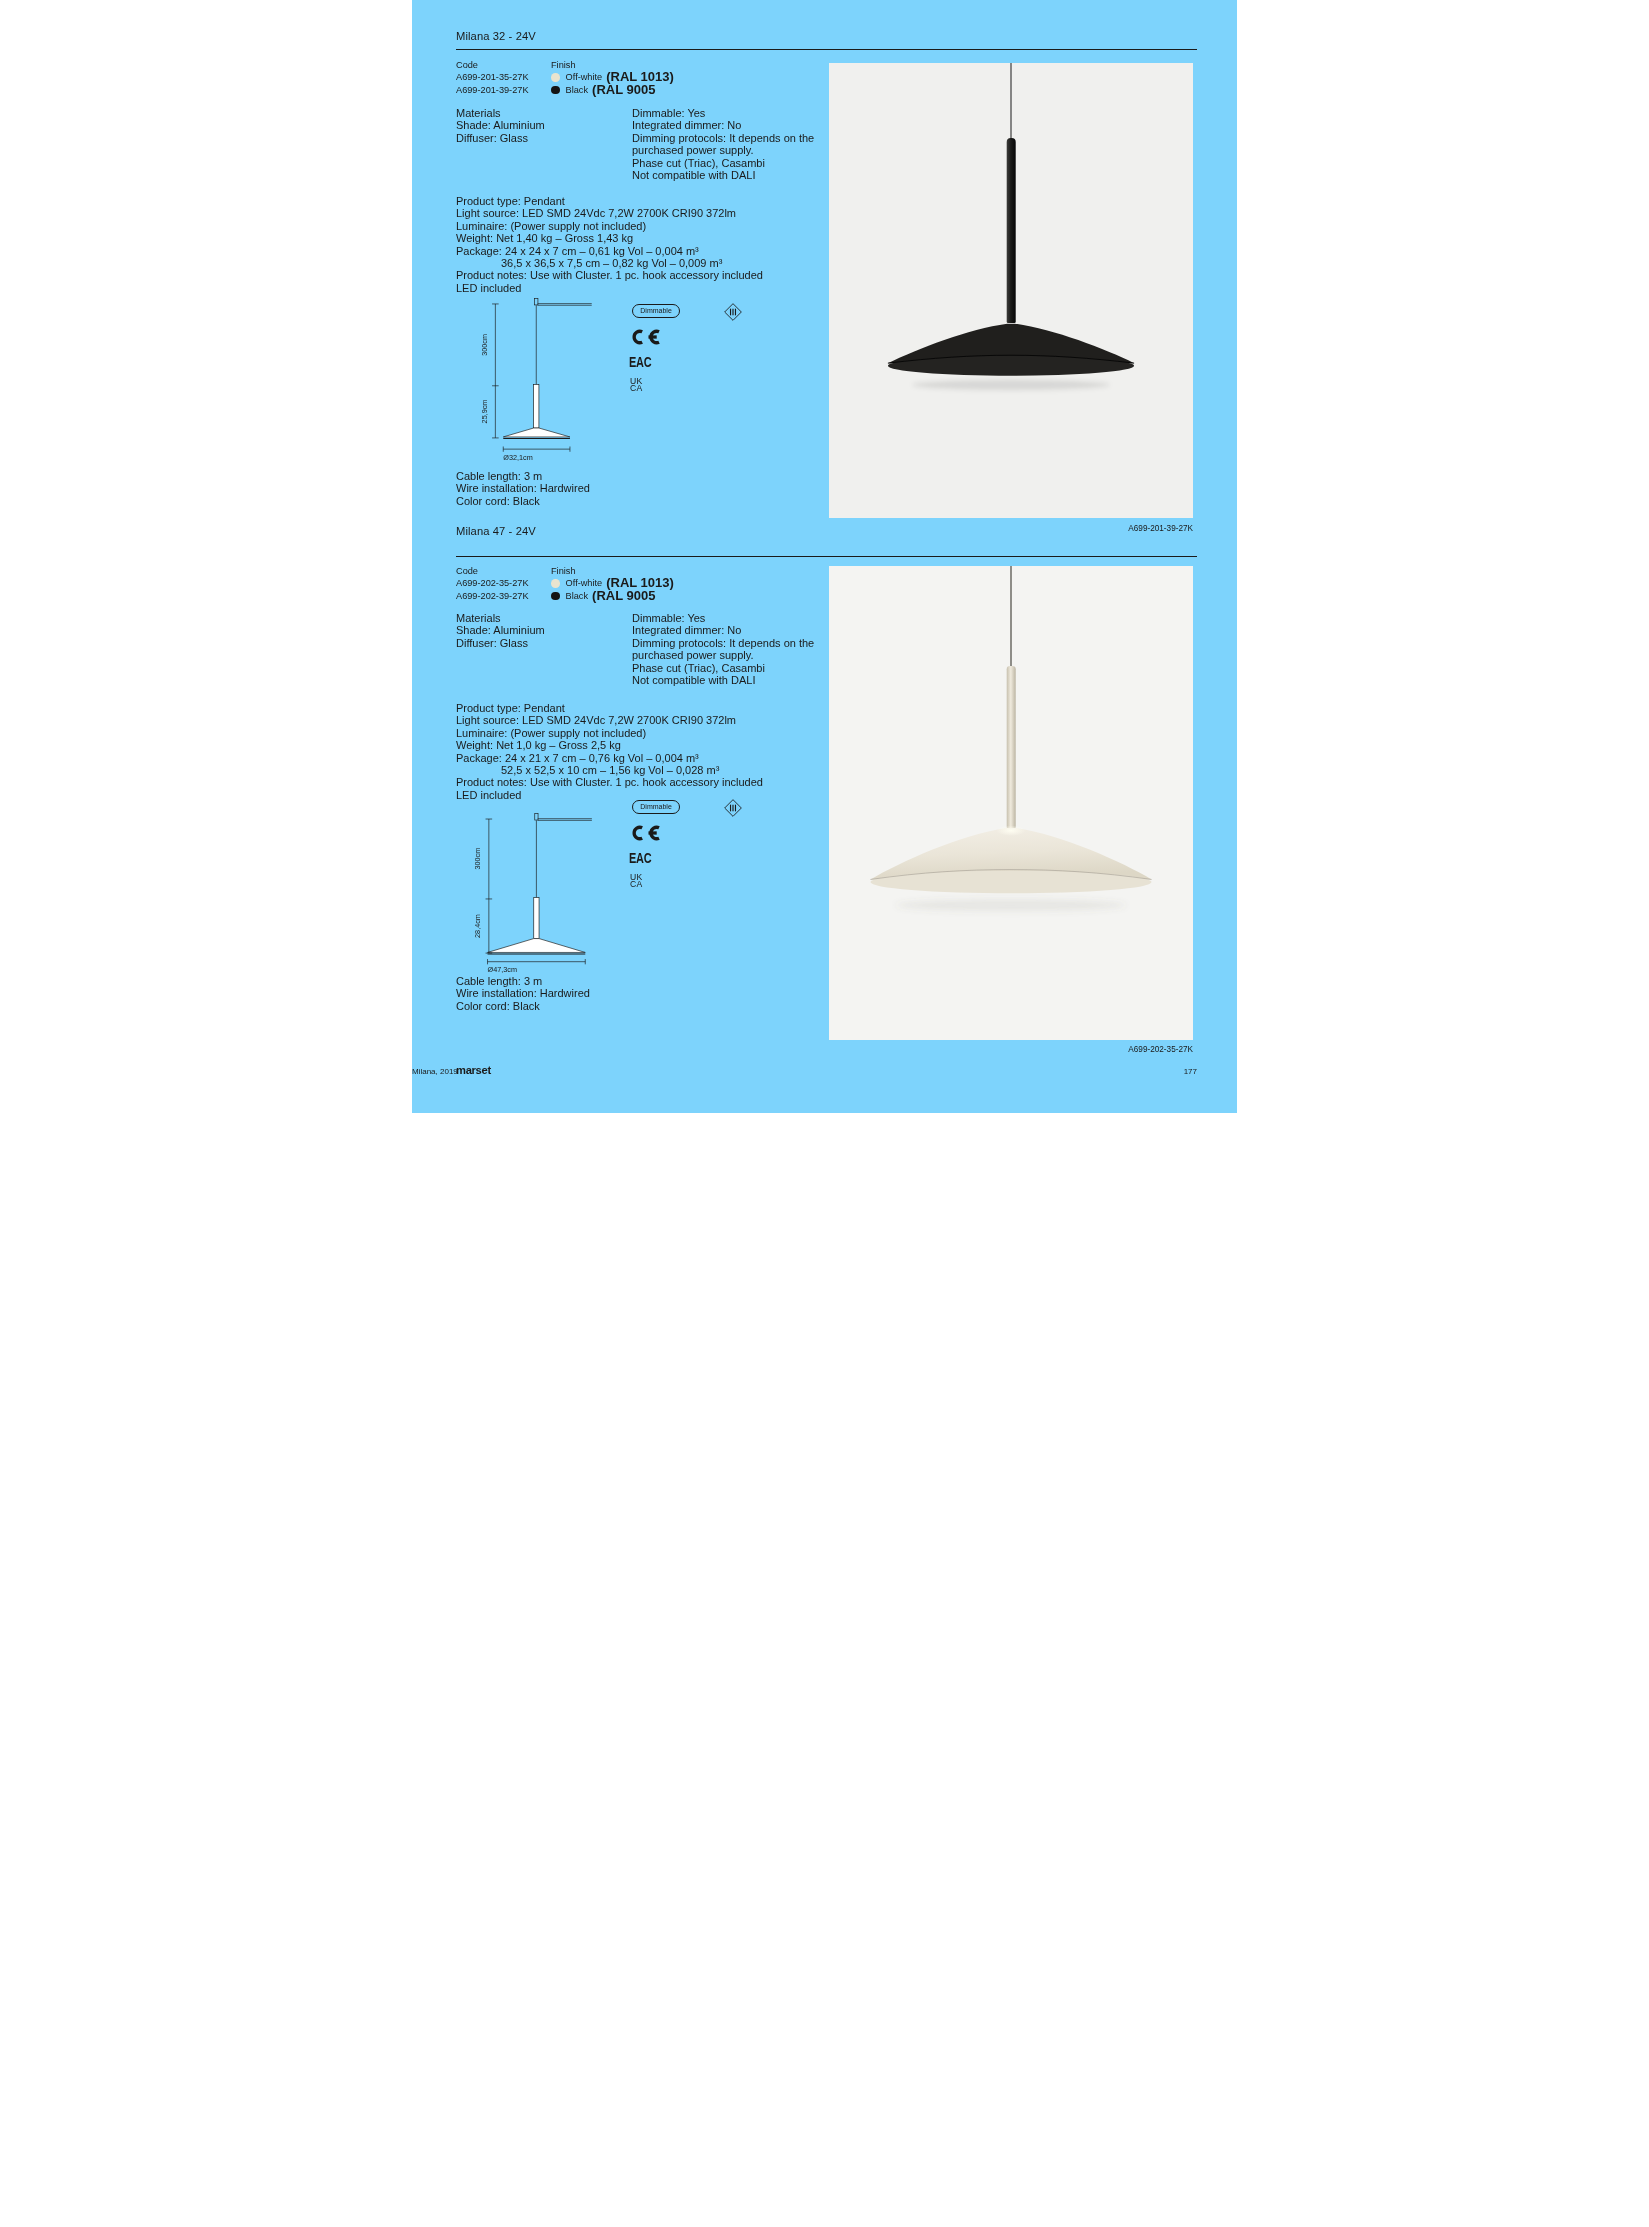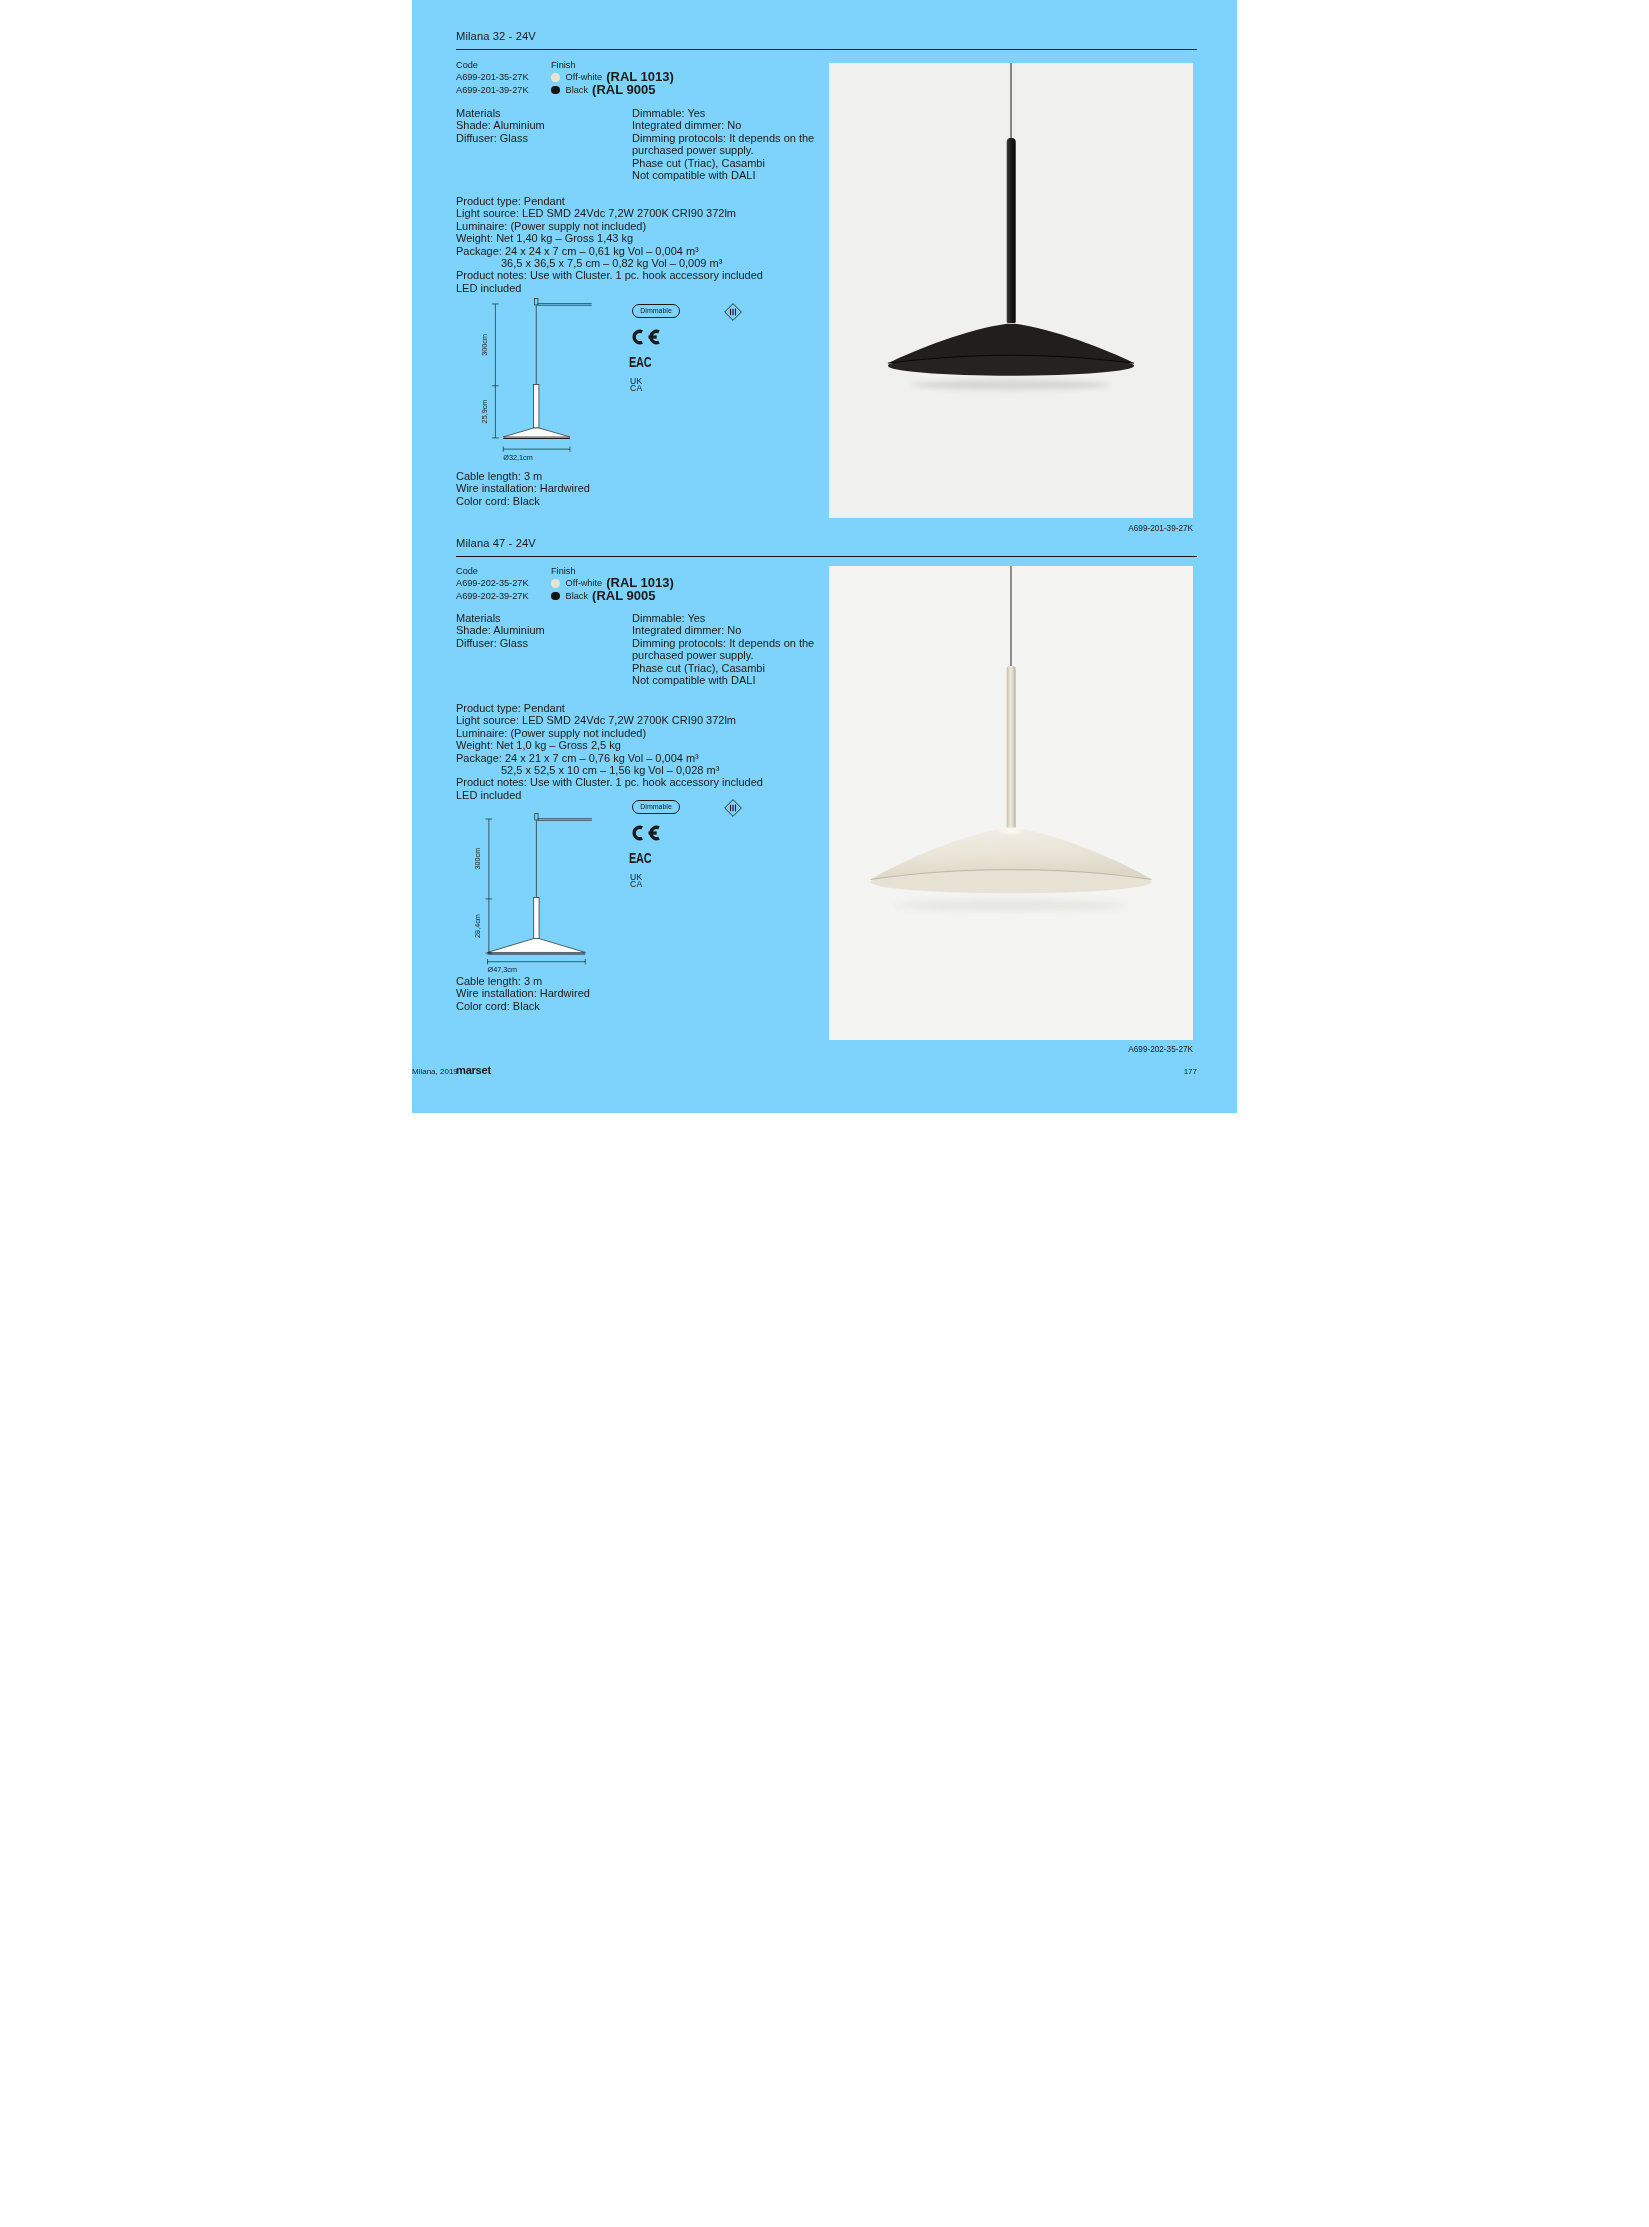--- a/index.html
+++ b/index.html
@@ -177,21 +177,21 @@
         </defs>
       <ellipse cx="190" cy="97" rx="150" ry="8" fill="rgba(0,0,0,0.10)" filter="url(#b1)"></ellipse>
       <ellipse cx="190" cy="9" rx="16" ry="6" fill="rgba(255,255,255,0.85)"></ellipse>
       <path d="M184,4 L196,4 C254,12 332,42 377,64 L3,64 C48,42 126,12 184,4 Z" fill="#201f1d"></path>
       <ellipse cx="190" cy="68" rx="187" ry="15" fill="#242321"></ellipse>
       <path d="M3,64 C70,56 130,52 190,52 C250,52 310,56 377,64" stroke="#060606" stroke-width="1.4" fill="none"></path>
     </svg>
   </div>
   <div class="abs caption" style="left:417px; top:524px; width:364px;">A699-201-39-27K</div>
 
-  <div class="abs sec-title" style="left:44px; top:537px;">Milana 47 - 24V</div>
+  <div class="abs sec-title" style="left:44px; top:525px;">Milana 47 - 24V</div>
   <div class="abs rule" style="left:44px; top:556px; width:741px;"></div>
 
   <div class="abs ctable" style="left:44px; top:565px;">
     <div class="crow">
       <div class="ccell">Code</div>
       <div>Finish</div>
     </div>
     <div class="crow">
       <div class="ccell">A699-202-35-27K</div>
       <div class="fcell">

